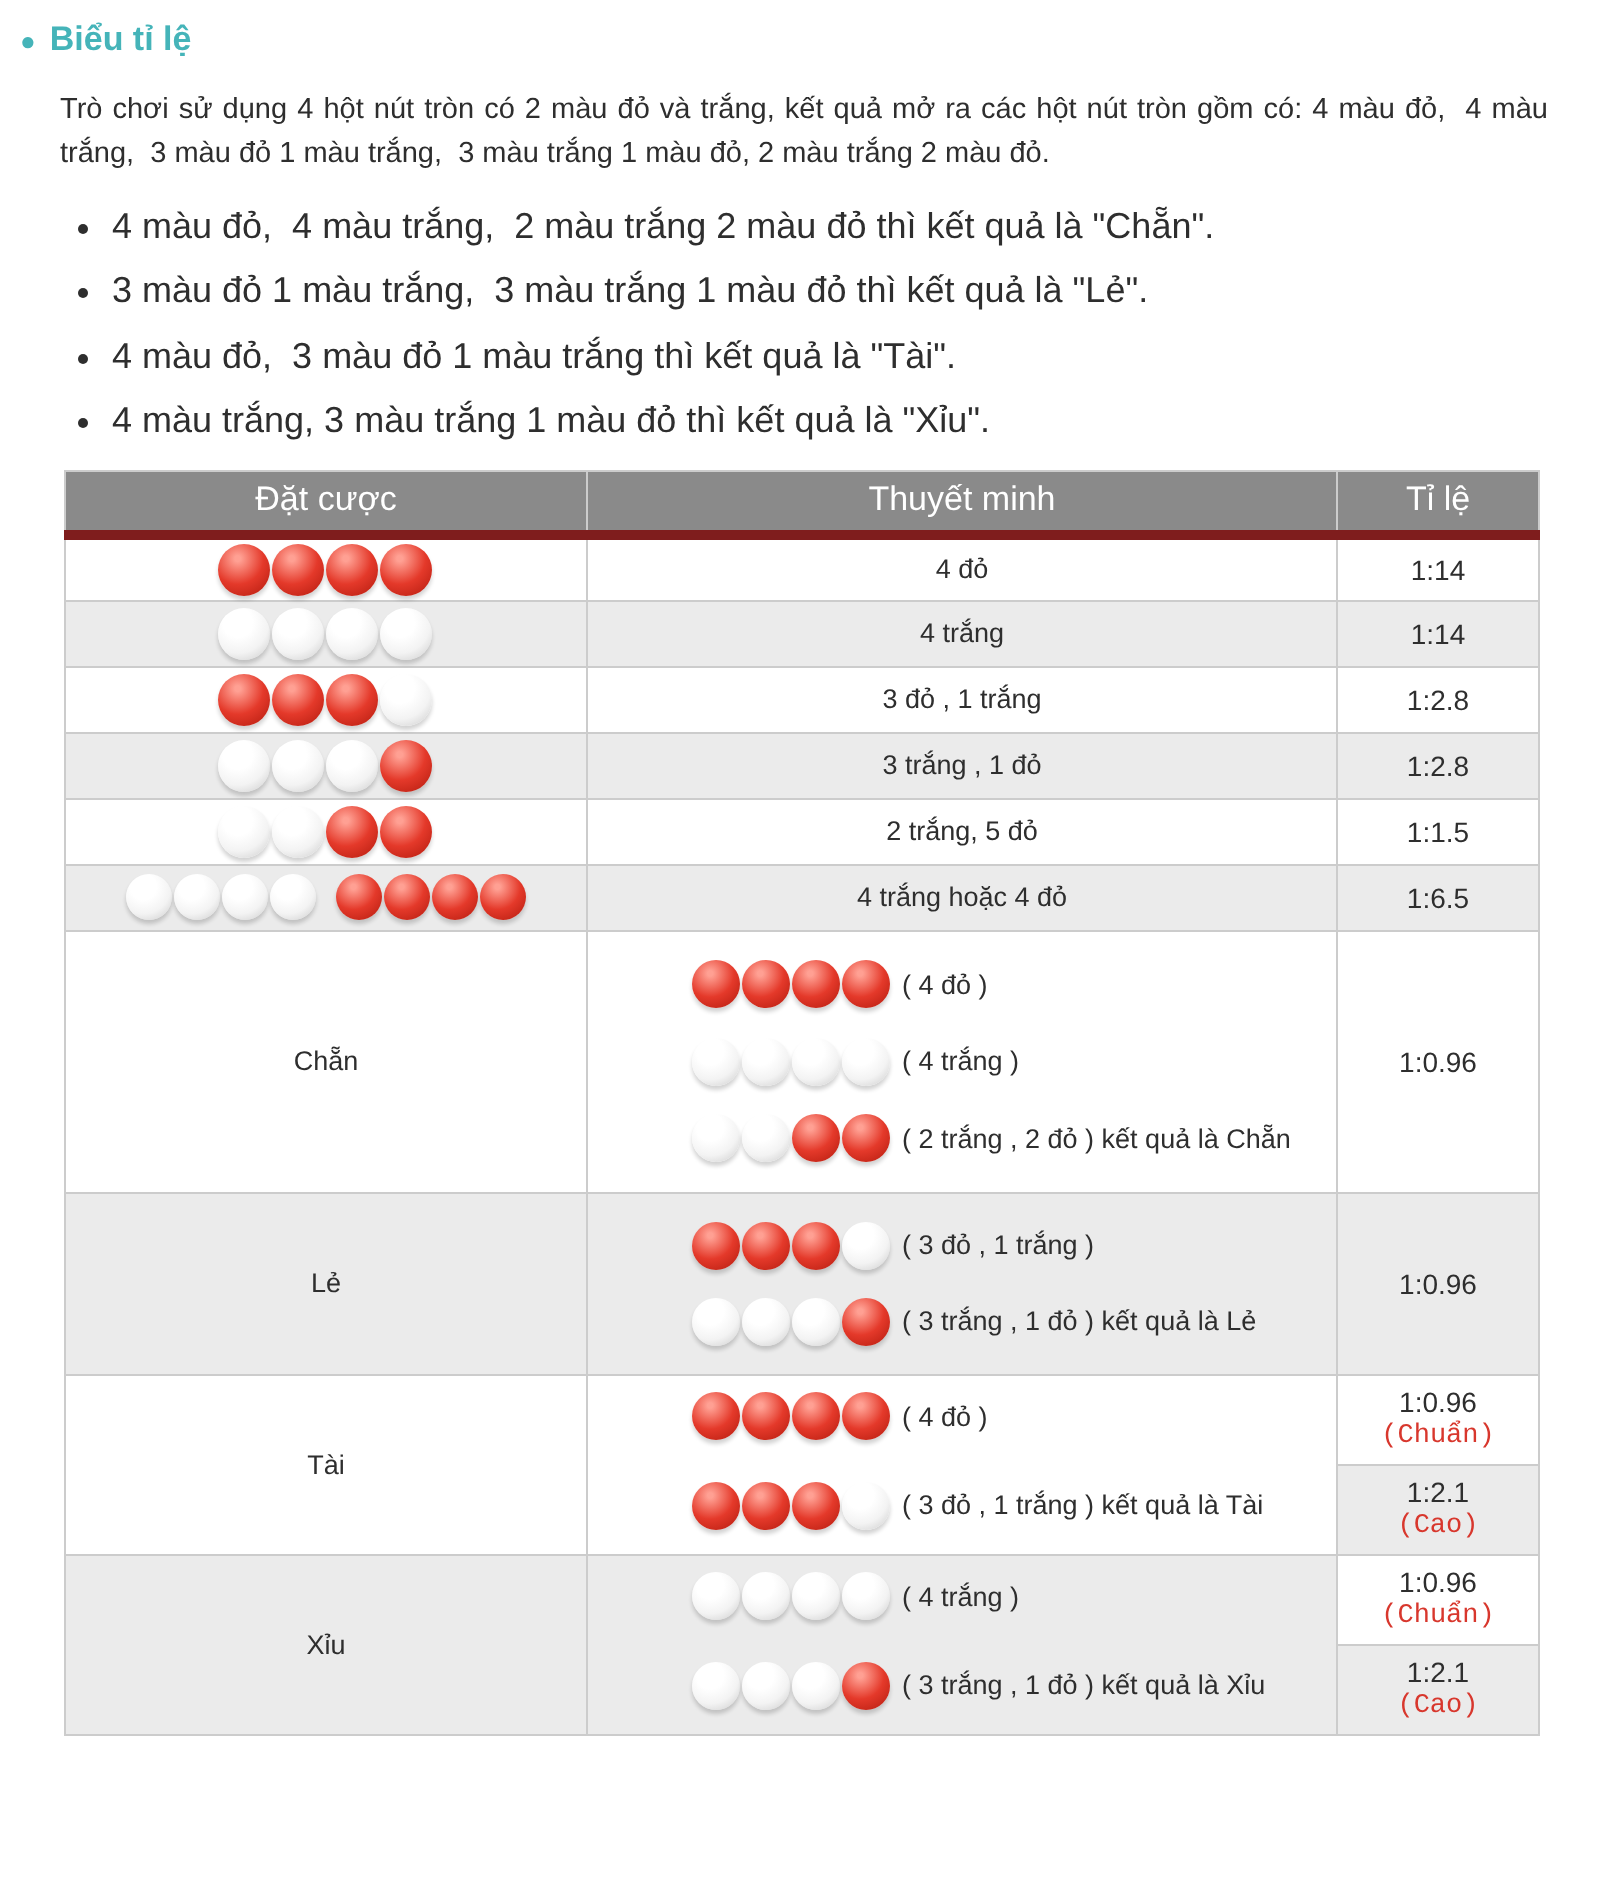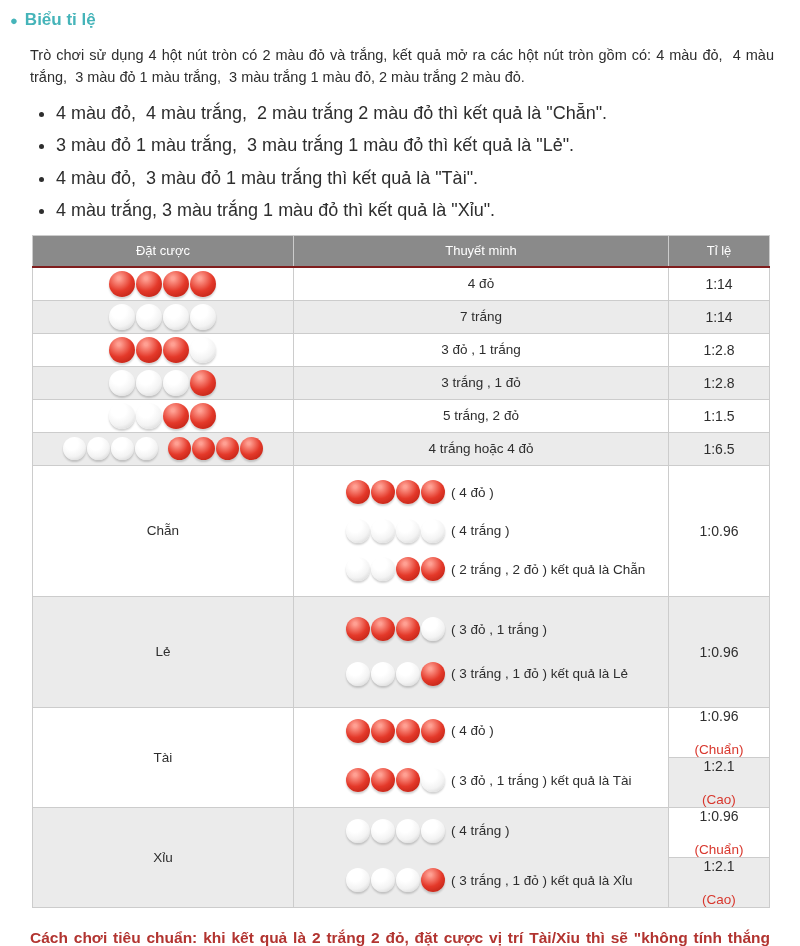--- a/index.html
+++ b/index.html
@@ -27,39 +27,39 @@
   .intro{margin:15px 26px 0 30px;font-size:14.5px;line-height:1.5;text-align:justify;}
   .in-which{margin:15px 30px 0 30px;font-size:14.5px;}
   ul.rules{margin:13px 30px 0 30px;padding-left:26px;}
   ul.rules li{font-size:18px;margin-bottom:10px;line-height:1.25;}
 
   table.rates{
     border-collapse:collapse;margin:13px 0 0 32px;table-layout:fixed;
     width:737px;
   }
   .rates th{
-    background:var(--header-bg);color:#fff;font-weight:normal;font-size:13px;
-    height:32px;border:1px solid var(--border);border-bottom:2px solid #7f1d1d;
+    background:var(--header-bg);color:#fff;font-weight:normal;font-size:17px;
+    height:32px;border:1px solid var(--border);border-bottom:5px solid #7f1d1d;
   }
   .rates td{
     border:1px solid var(--border);text-align:center;vertical-align:middle;
     font-size:13.5px;padding:0;
   }
   .rates tr.simple td{height:33px;margin-top:15px;}
   td.shade{background:var(--shade);}
   td.rate-cell{font-size:14px;}
-  .rate-note{color:var(--note-red);font-size:13.5px;margin-top:18px;}
+  .rate-note{color:var(--note-red);font-size:13.5px;margin-top:2px;font-family:Liberation Mono, monospace;}
   td.no-b{border-bottom:none;}
   td.no-t{border-top:none;}
   tr.sub td{height:45px;}
 
   .lines{display:flex;flex-direction:column;justify-content:space-evenly;
     align-items:flex-start;padding-left:52px;}
   .lines-3{height:130px;}
-  .lines-2{height:110px;}
+  .lines-2{height:90px;}
   .desc-line{display:flex;align-items:center;}
   .desc-line-text{margin-left:5px;white-space:nowrap;}
   td.sub-desc{text-align:left;padding-left:52px;}
   td.sub-desc .desc-line{display:inline-flex;}
 
   .ball{
     display:inline-block;width:26px;height:26px;border-radius:50%;
     margin-right:1px;vertical-align:middle;
     box-shadow:0 2px 2px rgba(0,0,0,0.18);
   }
@@ -106,36 +106,36 @@
         </tr>
     </thead>
     <tbody id="table-body">
         <tr class="simple">
           <td class="c-bet"><span class="ball red"></span><span class="ball red"></span><span class="ball red"></span><span class="ball red"></span></td>
           <td class="c-desc">4 đỏ</td>
           <td class="rate-cell">1:14</td>
         </tr>
         <tr class="simple">
           <td class="c-bet shade"><span class="ball white"></span><span class="ball white"></span><span class="ball white"></span><span class="ball white"></span></td>
-          <td class="c-desc shade">7 trắng</td>
+          <td class="c-desc shade">4 trắng</td>
           <td class="rate-cell shade">1:14</td>
         </tr>
         <tr class="simple">
           <td class="c-bet"><span class="ball red"></span><span class="ball red"></span><span class="ball red"></span><span class="ball white"></span></td>
           <td class="c-desc">3 đỏ , 1 trắng</td>
           <td class="rate-cell">1:2.8</td>
         </tr>
         <tr class="simple">
           <td class="c-bet shade"><span class="ball white"></span><span class="ball white"></span><span class="ball white"></span><span class="ball red"></span></td>
           <td class="c-desc shade">3 trắng , 1 đỏ</td>
           <td class="rate-cell shade">1:2.8</td>
         </tr>
         <tr class="simple">
           <td class="c-bet"><span class="ball white"></span><span class="ball white"></span><span class="ball red"></span><span class="ball red"></span></td>
-          <td class="c-desc">5 trắng, 2 đỏ</td>
+          <td class="c-desc">2 trắng, 5 đỏ</td>
           <td class="rate-cell">1:1.5</td>
         </tr>
         <tr class="simple">
           <td class="c-bet shade"><span class="ball white xs"></span><span class="ball white xs"></span><span class="ball white xs"></span><span class="ball white xs"></span><span class="ball-gap"></span><span class="ball red xs"></span><span class="ball red xs"></span><span class="ball red xs"></span><span class="ball red xs"></span></td>
           <td class="c-desc shade">4 trắng hoặc 4 đỏ</td>
           <td class="rate-cell shade">1:6.5</td>
         </tr>
         <tr class="group">
           <td class="label-cell">Chẵn</td>
           <td class="c-desc">
@@ -237,15 +237,14 @@
               <span class="desc-line-text">( 3 trắng , 1 đỏ ) kết quả là Xỉu</span>
             </div></td>
           <td class="rate-cell shade">
             <div class="rate-value">1:2.1</div>
             <div class="rate-note">(Cao)</div>
           </td>
         </tr>
       </tbody>
   </table>
 
-  <p class="footer-note">Cách chơi tiêu chuẩn: khi kết quả là 2 trắng 2 đỏ, đặt cược vị trí Tài/Xỉu thì sẽ "không tính thắng thua".</p>
 
 </div>
 
 </body></html>

